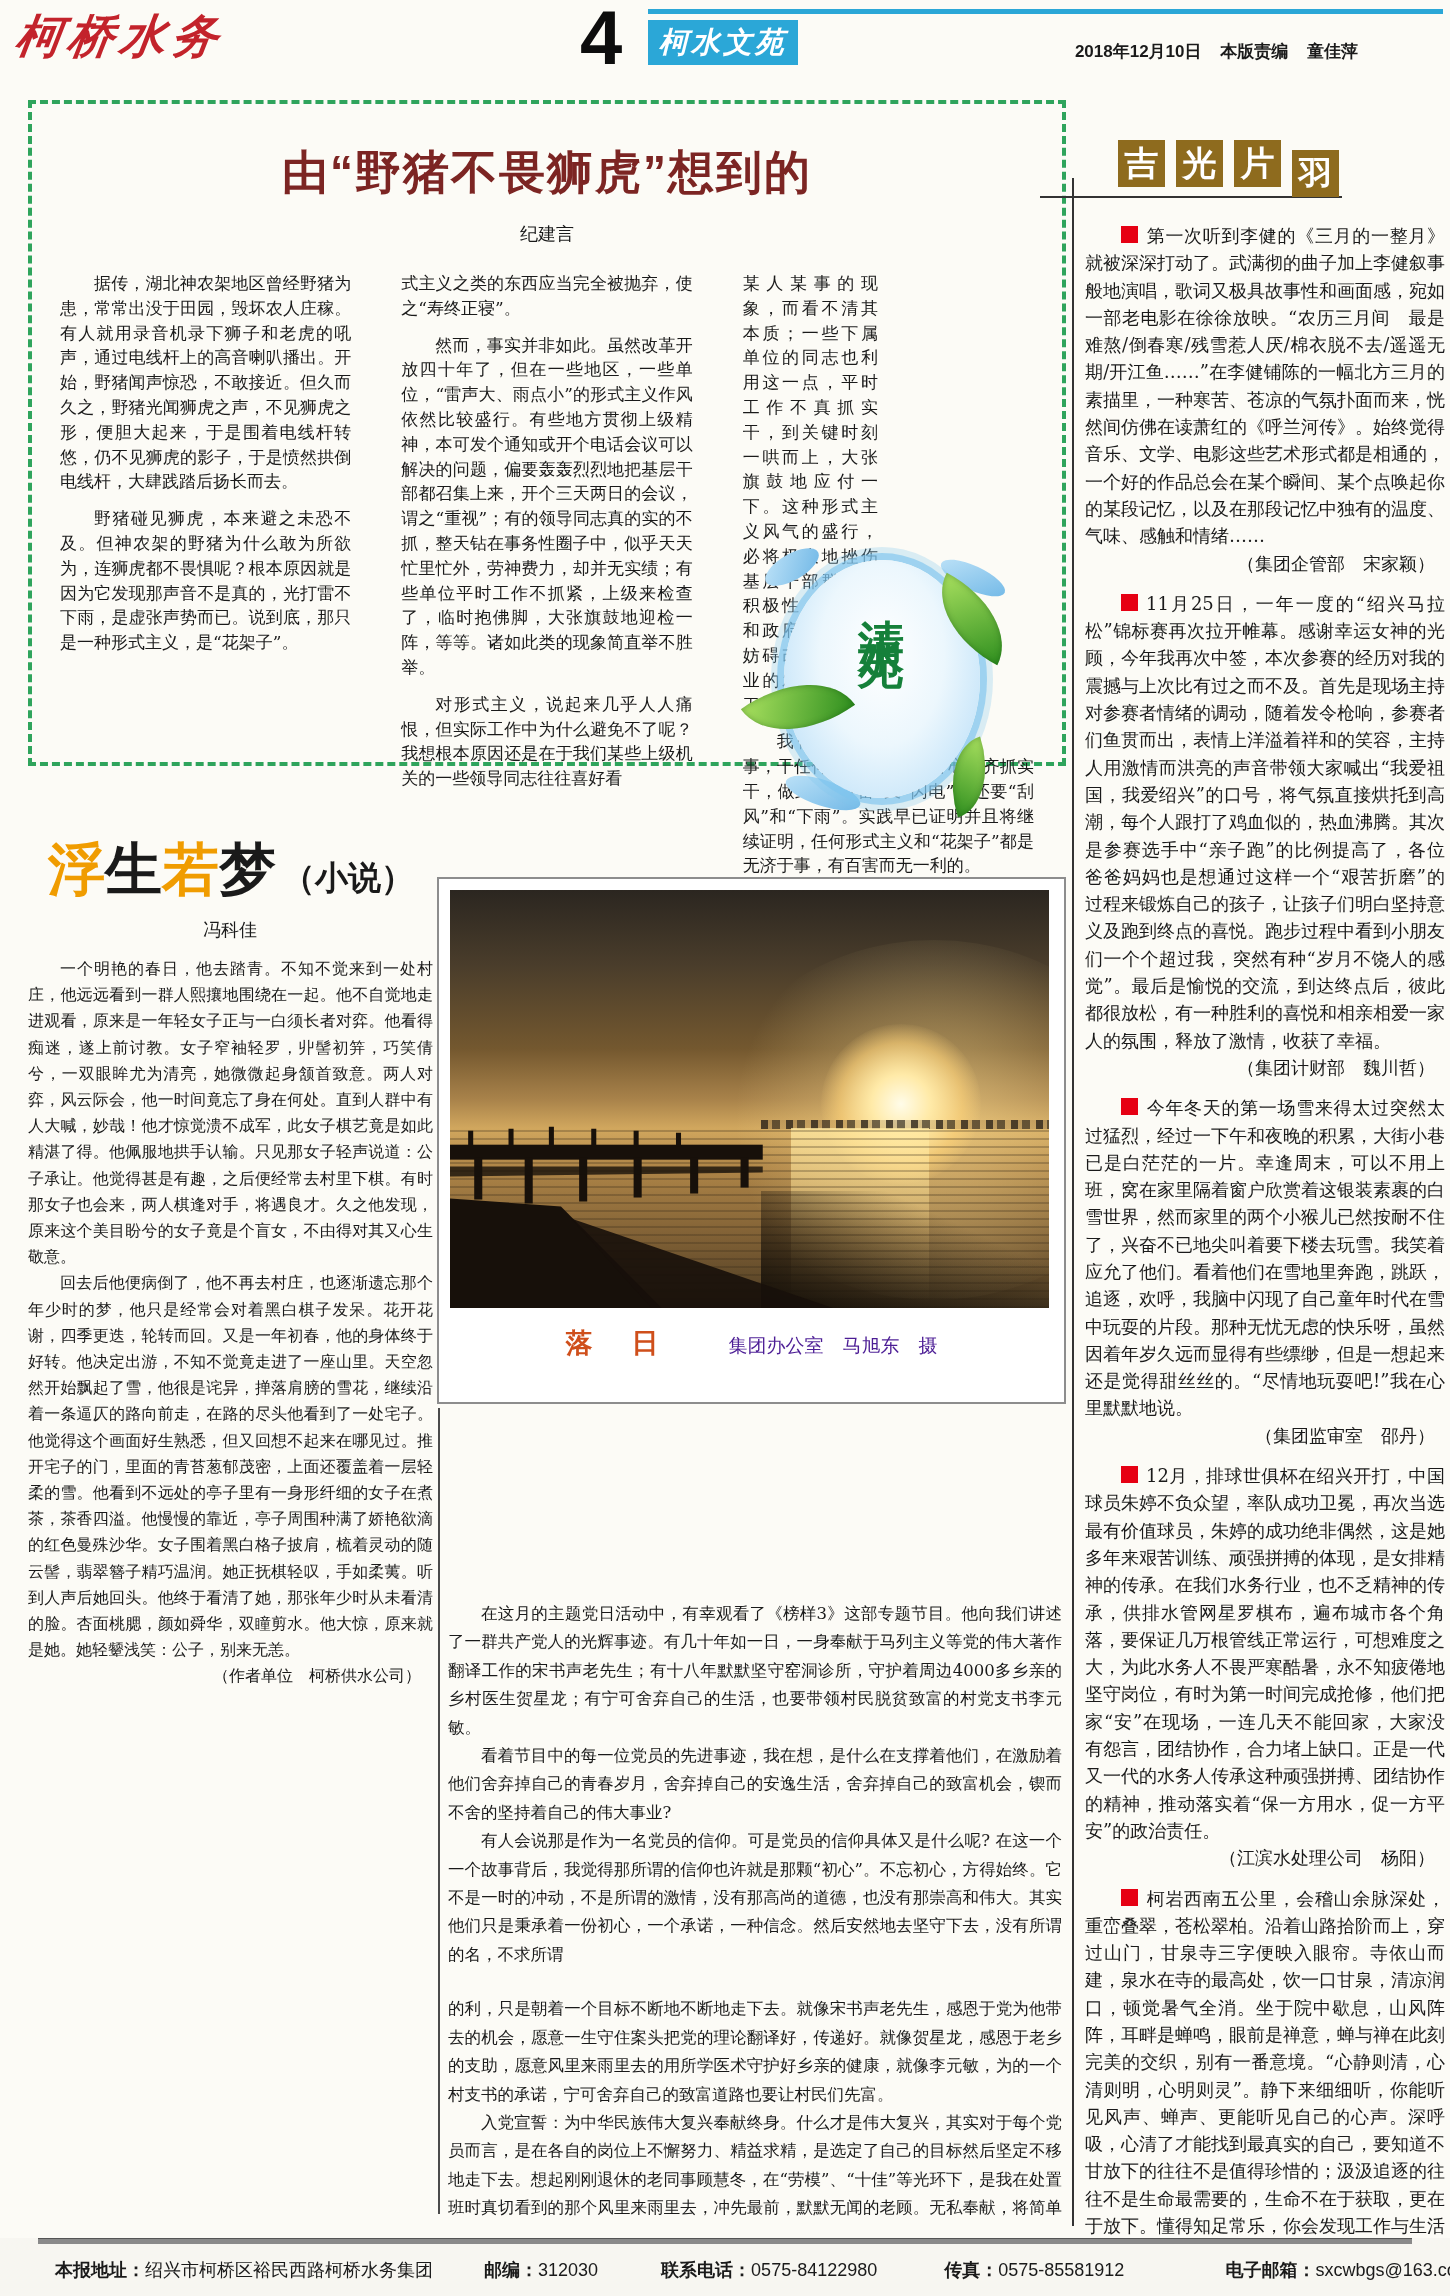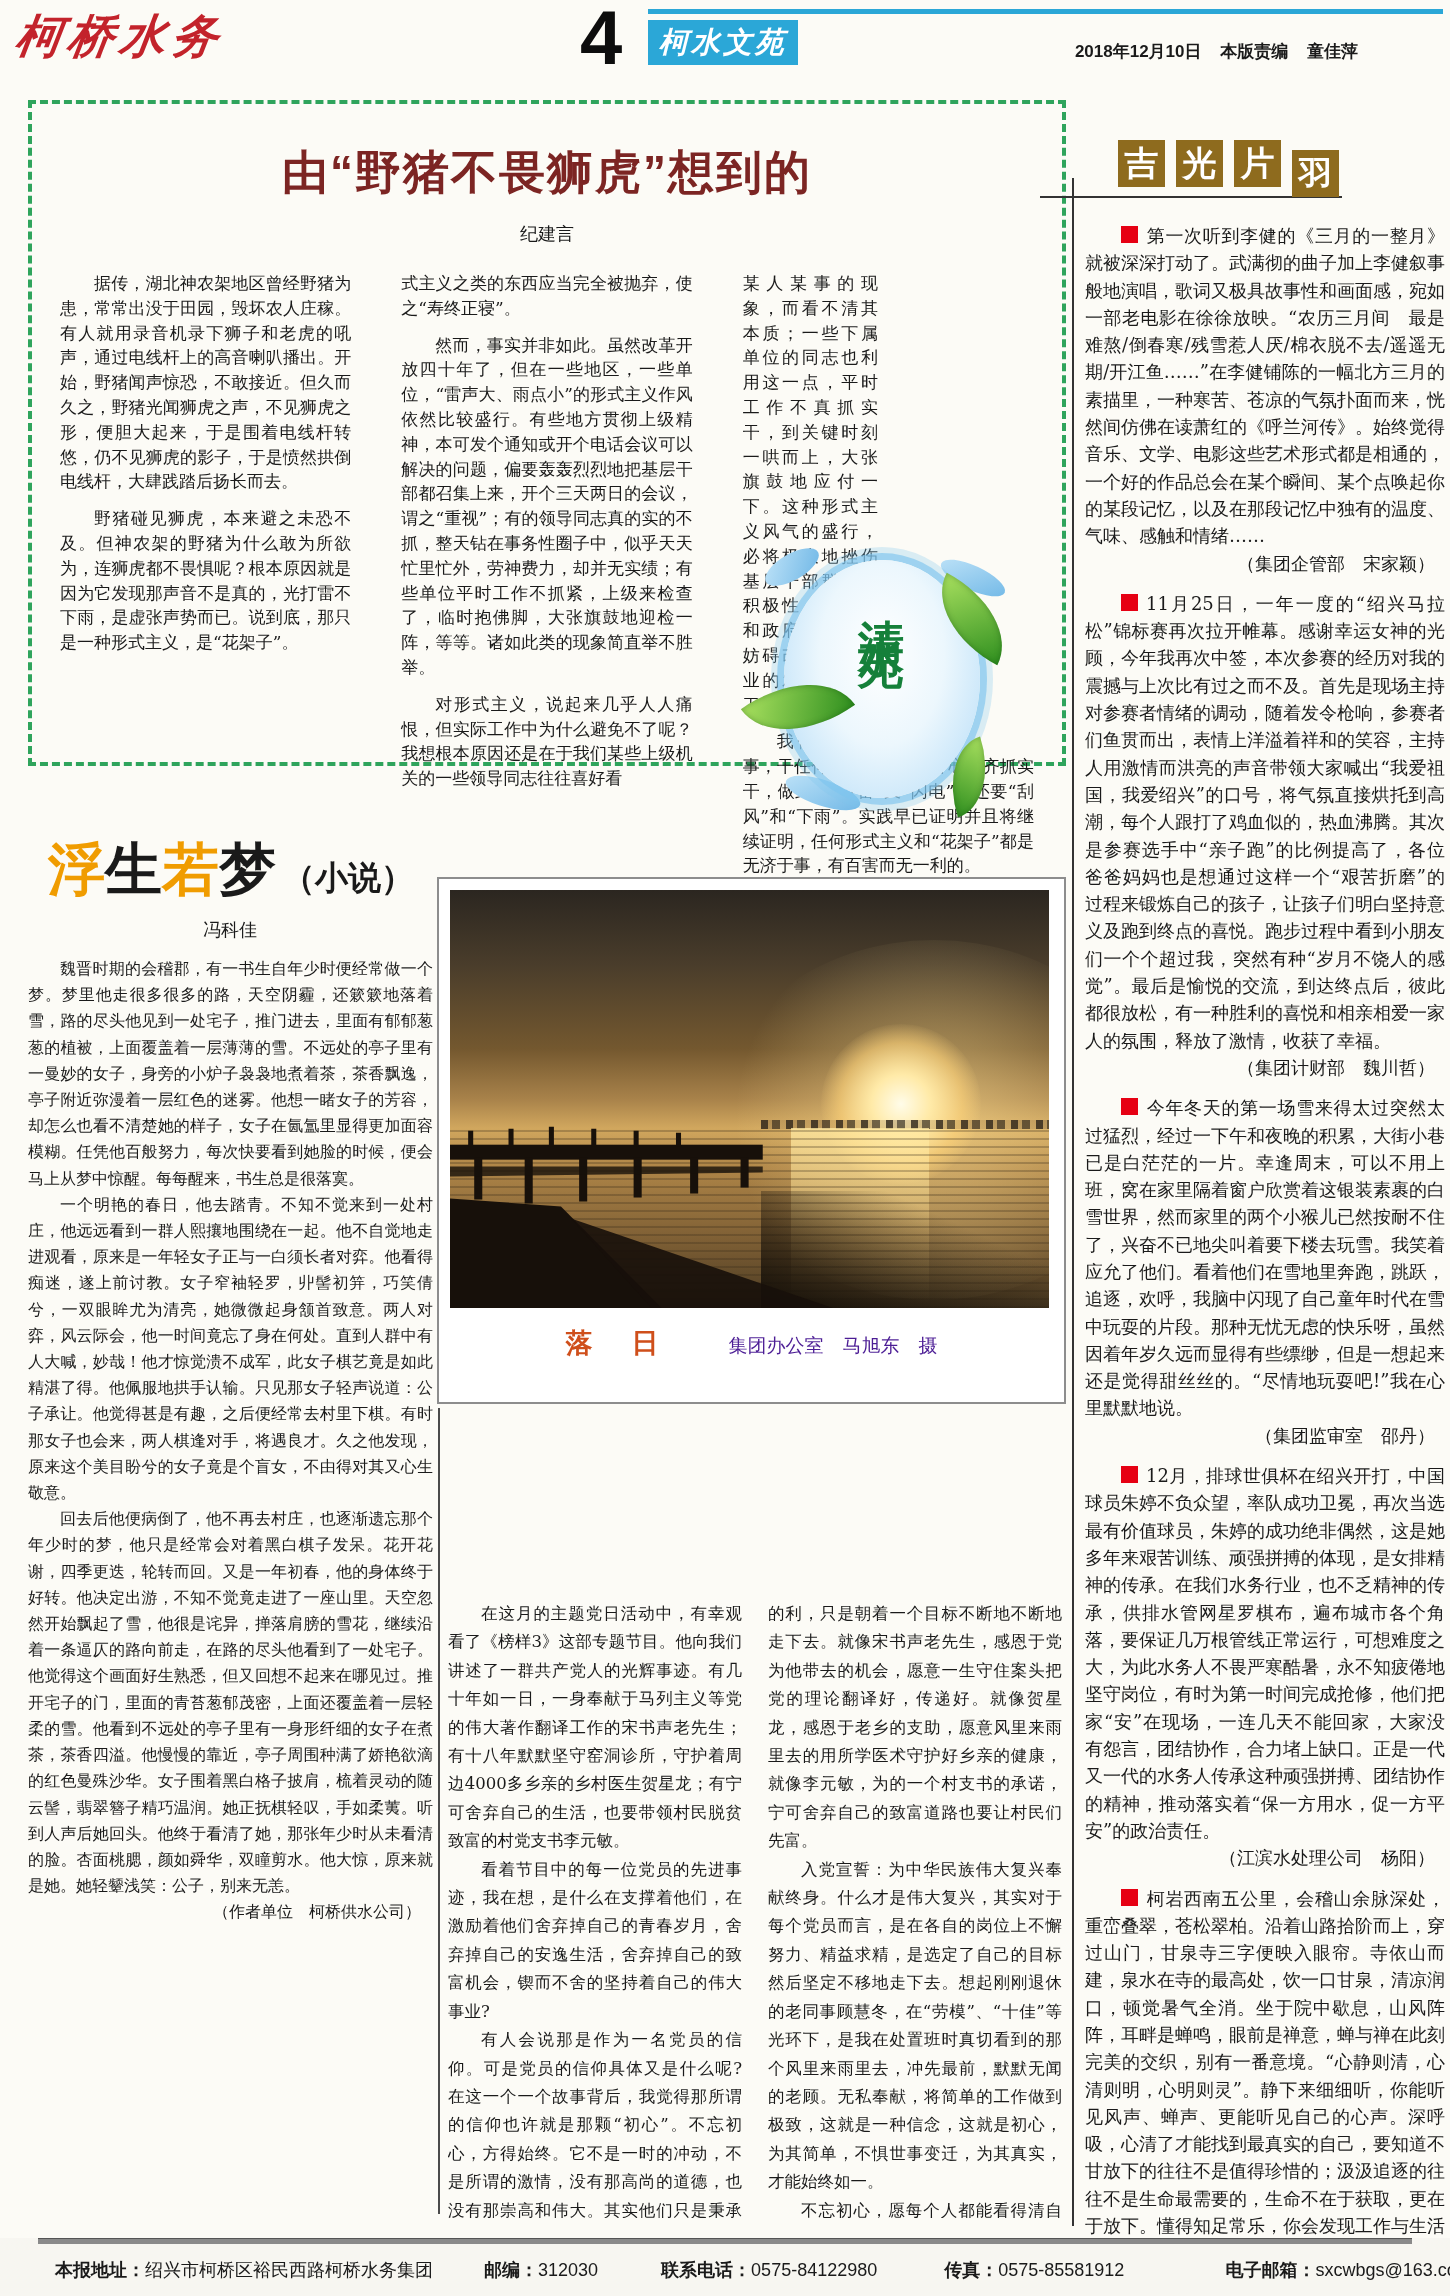--- a/index.html
+++ b/index.html
@@ -73,21 +73,21 @@
   .pier{position:absolute;left:0;bottom:0;width:64%;height:62%;}
   .photo-caption{position:absolute;left:0;right:0;top:446px;display:flex;justify-content:center;gap:64px;
        align-items:baseline;}
   .cap-title{color:#cf4f1b;font-size:27px;font-weight:900;font-family:"Liberation Sans",sans-serif;letter-spacing:6px;}
   .cap-credit{font-size:19px;color:#4c1d95;}
   .vrule-mid{position:absolute;left:438px;top:1408px;width:2px;height:806px;background:#4b4b4b;}
   
   .rev-title{position:absolute;left:437px;top:1478px;width:625px;text-align:center;font-size:45px;
        font-weight:900;font-family:"Liberation Sans",sans-serif;letter-spacing:2px;}
   .rev-author{position:absolute;left:437px;top:1558px;width:625px;text-align:center;font-size:17px;}
-  .rev-cols{position:absolute;left:448px;top:1600px;width:614px;height:618px;display:flex;gap:26px;overflow:hidden;}
+  .rev-cols{position:absolute;left:448px;top:1600px;width:614px;height:618px;display:flex;gap:26px;overflow:hidden;flex-direction:column;}
   .rev-col{flex:1;font-size:16.5px;line-height:28.4px;text-align:justify;}
   .rev-col p{margin:0;text-indent:2em;}
   .rev-col p.cont{text-indent:0;}
   
   .vrule-right{position:absolute;left:1072px;top:178px;width:2px;height:2048px;background:#333;}
   .hrule-right{position:absolute;left:1040px;top:196px;width:302px;height:2px;background:#333;}
   .gk-header{position:absolute;left:1118px;top:140px;display:flex;gap:11px;}
   .gk-box{width:47px;height:47px;background:#8e6b1e;color:#fff;font-size:34px;line-height:47px;
        text-align:center;font-weight:bold;}
   .gk-box.drop{margin-top:10px;}
@@ -149,21 +149,20 @@
     <span class="leaf lf2"></span>
     <span class="leaf lf3"></span>
     <div class="badge-text">清水苑</div>
   </div>
 
   <div class="novel-title">
     <span class="o">浮</span><span>生</span><span class="o">若</span><span>梦</span><span class="sub">（小说）</span>
   </div>
   <div class="novel-author">冯科佳</div>
   <div class="novel-body">
-    <p>魏晋时期的会稽郡，有一书生自年少时便经常做一个梦。梦里他走很多很多的路，天空阴霾，还簌簌地落着雪，路的尽头他见到一处宅子，推门进去，里面有郁郁葱葱的植被，上面覆盖着一层薄薄的雪。不远处的亭子里有一曼妙的女子，身旁的小炉子袅袅地煮着茶，茶香飘逸，亭子附近弥漫着一层红色的迷雾。他想一睹女子的芳容，却怎么也看不清楚她的样子，女子在氤氲里显得更加面容模糊。任凭他百般努力，每次快要看到她脸的时候，便会马上从梦中惊醒。每每醒来，书生总是很落寞。</p>
     <p>一个明艳的春日，他去踏青。不知不觉来到一处村庄，他远远看到一群人熙攘地围绕在一起。他不自觉地走进观看，原来是一年轻女子正与一白须长者对弈。他看得痴迷，遂上前讨教。女子窄袖轻罗，丱髻初笄，巧笑倩兮，一双眼眸尤为清亮，她微微起身颔首致意。两人对弈，风云际会，他一时间竟忘了身在何处。直到人群中有人大喊，妙哉！他才惊觉溃不成军，此女子棋艺竟是如此精湛了得。他佩服地拱手认输。只见那女子轻声说道：公子承让。他觉得甚是有趣，之后便经常去村里下棋。有时那女子也会来，两人棋逢对手，将遇良才。久之他发现，原来这个美目盼兮的女子竟是个盲女，不由得对其又心生敬意。</p>
     <p>回去后他便病倒了，他不再去村庄，也逐渐遗忘那个年少时的梦，他只是经常会对着黑白棋子发呆。花开花谢，四季更迭，轮转而回。又是一年初春，他的身体终于好转。他决定出游，不知不觉竟走进了一座山里。天空忽然开始飘起了雪，他很是诧异，掸落肩膀的雪花，继续沿着一条逼仄的路向前走，在路的尽头他看到了一处宅子。他觉得这个画面好生熟悉，但又回想不起来在哪见过。推开宅子的门，里面的青苔葱郁茂密，上面还覆盖着一层轻柔的雪。他看到不远处的亭子里有一身形纤细的女子在煮茶，茶香四溢。他慢慢的靠近，亭子周围种满了娇艳欲滴的红色曼殊沙华。女子围着黑白格子披肩，梳着灵动的随云髻，翡翠簪子精巧温润。她正抚棋轻叹，手如柔荑。听到人声后她回头。他终于看清了她，那张年少时从未看清的脸。杏面桃腮，颜如舜华，双瞳剪水。他大惊，原来就是她。她轻颦浅笑：公子，别来无恙。</p>
     <p class="sig">（作者单位　柯桥供水公司）</p>
   </div>
 
   <div class="photo-frame">
     <div class="photo">
       <div class="sky"></div>
       <div class="sun-glow"></div>
       <div class="sun"></div>

